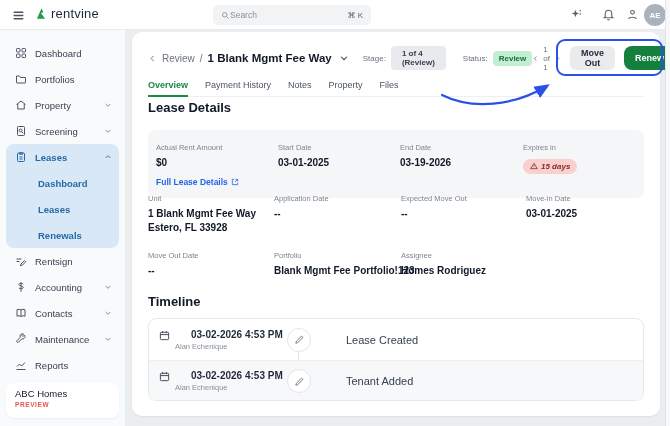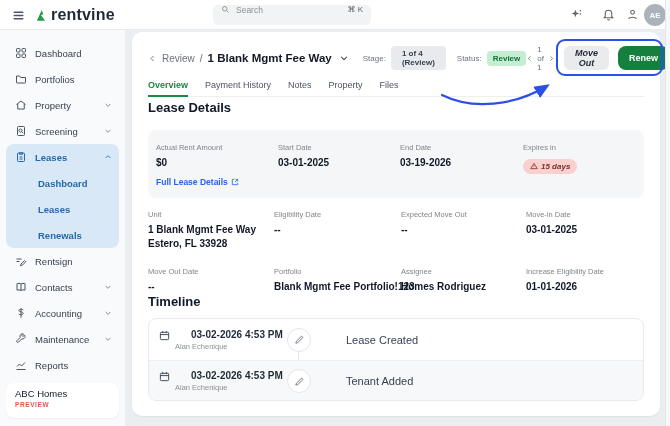--- a/index.html
+++ b/index.html
@@ -10,24 +10,24 @@
     font-family:"Liberation Sans", sans-serif;
     color:#111827;
   }
   svg { display:block; }
 
   
   .topbar { position:absolute; left:0; top:0; width:670px; height:30px;
     background:#ffffff; border-bottom:1px solid #e8eaec; z-index:6; }
   .hamburger { position:absolute; left:12px; top:9px; color:#4b5563; cursor:pointer; }
   .logo { position:absolute; left:34px; top:6px; display:flex; align-items:center; gap:3px; }
-  .brand { font-size:16px; font-weight:bold; color:#1f2a37; letter-spacing:.2px; }
+  .brand { font-size:13px; font-weight:normal; color:#1f2a37; letter-spacing:.2px; }
   .search { position:absolute; left:213px; top:5px; width:158px; height:20px;
-    background:#f1f3f4; border-radius:5px; display:flex; align-items:flex-start;
-    padding:0 8px; gap:6px; color:#8a9097; cursor:text; }
+    background:#f1f3f4; border-radius:5px; display:flex; align-items:center;
+    padding:0 8px; color:#8a9097; cursor:text; }
   .search .ph { font-size:8.5px; color:#8a9097; flex:1; }
   .search .kbd { font-size:8px; color:#5f6368; }
   .tb-ic { position:absolute; top:8px; color:#5f6368; cursor:pointer; }
   .avatar { position:absolute; right:4px; top:4px; width:22px; height:22px; border-radius:50%;
     background:#aab3bb; color:#ffffff; font-size:8px; font-weight:bold;
     display:flex; align-items:center; justify-content:center; cursor:pointer; }
 
   
   .sidebar { position:absolute; left:0; top:30px; width:125px; height:396px;
     background:#f8fafb; padding:10px 6px 0 6px; z-index:2; }
@@ -63,21 +63,21 @@
   .badge-stage { font-size:8px; font-weight:bold; color:#374151;
     background:var(--stage-badge-bg,#e8eaed); border-radius:4px; padding:3px 11px; }
   .badge-status { font-size:8px; font-weight:bold; color:var(--status-badge-text,#156f3d);
     background:var(--status-badge-bg,#c3eed1); border-radius:4px; padding:3px 6px; }
   .hdr-right { margin-left:auto; display:flex; align-items:center; gap:9px; }
   .pager { display:flex; align-items:center; gap:4px; color:#6b7280; }
   .pager .pg-txt { font-size:8px; color:#6b7280; }
   .pg-btn { cursor:pointer; color:#6b7280; }
   .btn { height:24px; border:none; border-radius:6px; font-family:inherit;
     font-size:9px; font-weight:bold; padding:0 11px; cursor:pointer; }
-  .btn-gray { background:#e9ebec; color:#1f2937;font-style:italic; }
+  .btn-gray { background:#e9ebec; color:#1f2937; }
   .btn-green { background:var(--action-green,#15803d); color:#ffffff;border-radius:8px; }
 
   .tabs { position:absolute; left:16px; right:16px; top:48px; height:17px;
     display:flex; gap:17px; border-bottom:1px solid #edeff1; }
   .tab { font-size:9px; color:#4b5563; cursor:pointer; padding-bottom:11px; white-space:nowrap; }
   .tab.active { color:var(--tab-active-green,#1d8a43); font-weight:bold;
     border-bottom:2px solid var(--tab-active-green,#1d8a43); margin-bottom:-1px; }
 
   .h2 { position:absolute; left:16px; font-size:13px; font-weight:bold; color:#111827; }
 
@@ -85,21 +85,21 @@
     background:#f5f6f7; border-radius:8px; padding:13px 8px 0 8px;
     display:grid; grid-template-columns:122px 122px 123px 1fr; }
   .flabel { font-size:7.5px; color:#7e868e; margin-bottom:4px; white-space:nowrap; }
   .fvalue { font-size:10px; font-weight:bold; color:#111827; line-height:1.35; white-space:nowrap; }
   .lease-link { margin-top:7px; display:flex; align-items:center; gap:3px;
     color:var(--link-blue,#2563eb); font-size:8.5px; font-weight:bold; cursor:pointer; }
   .warn-badge { display:inline-flex; align-items:center; gap:3px;
     background:var(--warning-badge-bg,#f9d0cd); color:var(--warning-badge-text,#7f2f2a);
     font-size:8px; font-weight:bold; border-radius:9px; padding:3px 7px;font-style:italic; }
 
-  .fields { position:absolute; left:16px; right:16px; top:178px;
+  .fields { position:absolute; left:16px; right:16px; top:162px;
     display:grid; grid-template-columns:126px 127px 125px 1fr; row-gap:17px; }
 
   .tl-box { position:absolute; left:16px; right:16px; top:286px; height:83px;
     border:1px solid #e7eaec; border-radius:8px; overflow:hidden; }
   .tl-connector { position:absolute; left:149px; top:30px; width:1px; height:23px; background:#e3e6e9; }
   .tl-row { position:relative; height:41px; display:grid; grid-template-columns:120px 40px 1fr;
     align-items:center; padding-left:10px; }
   .tl-row + .tl-row { border-top:1px solid #eceef0; background:#f7f8f9; }
   .tl-when { display:flex; align-items:flex-start; gap:5px; }
   .tl-cal { color:#374151; margin-top:1px; }
@@ -244,39 +244,39 @@
         <svg width="12" height="12" viewBox="0 0 24 24" fill="none" stroke="currentColor" stroke-width="2">
           <path d="M3 8h10M3 13h6"></path>
           <path d="M12 18l7-7 2.5 2.5-7 7-3.5 1z"></path>
         </svg>
       </span>
     <span class="slabel">Rentsign</span>
   </div>
   <div class="srow">
     <span class="sic">
         <svg width="12" height="12" viewBox="0 0 24 24" fill="none" stroke="currentColor" stroke-width="2">
-          <path d="M12 6c-2-1.6-6-1.6-8-.6v13c2-1 6-1 8 .6 2-1.6 6-1.6 8-.6v-13c-2-1-6-1-8 .6z"></path>
-          <path d="M12 6v13"></path>
-        </svg>
-      </span>
-    <span class="slabel">Contacts</span>
+          <path d="M12 2.5v19"></path>
+          <path d="M16.5 6.5c0-2.5-9-2.5-9 .5s9 2 9 6c0 3-9 3-9 .5"></path>
+        </svg>
+      </span>
+    <span class="slabel">Accounting</span>
     <span class="chev">
         <svg width="8" height="8" viewBox="0 0 24 24" fill="none" stroke="currentColor" stroke-width="2.5">
           <path d="M5 9l7 7 7-7"></path>
         </svg>
       </span>
   </div>
   <div class="srow">
     <span class="sic">
         <svg width="12" height="12" viewBox="0 0 24 24" fill="none" stroke="currentColor" stroke-width="2">
-          <path d="M12 2.5v19"></path>
-          <path d="M16.5 6.5c0-2.5-9-2.5-9 .5s9 2 9 6c0 3-9 3-9 .5"></path>
-        </svg>
-      </span>
-    <span class="slabel">Accounting</span>
+          <path d="M12 6c-2-1.6-6-1.6-8-.6v13c2-1 6-1 8 .6 2-1.6 6-1.6 8-.6v-13c-2-1-6-1-8 .6z"></path>
+          <path d="M12 6v13"></path>
+        </svg>
+      </span>
+    <span class="slabel">Contacts</span>
     <span class="chev">
         <svg width="8" height="8" viewBox="0 0 24 24" fill="none" stroke="currentColor" stroke-width="2.5">
           <path d="M5 9l7 7 7-7"></path>
         </svg>
       </span>
   </div>
   <div class="srow">
     <span class="sic">
         <svg width="12" height="12" viewBox="0 0 24 24" fill="none" stroke="currentColor" stroke-width="2">
           <path d="M20 7a5 5 0 0 1-6.5 4.8L7 18.3a2.1 2.1 0 0 1-3-3l6.5-6.5A5 5 0 0 1 17 2l-3 3 2 2 3-3c.6 1 1 1.9 1 3z"></path>
@@ -319,21 +319,21 @@
       <span class="crumb-title">1 Blank Mgmt Fee Way</span>
       <span class="caret">
         <svg width="10" height="10" viewBox="0 0 24 24" fill="none" stroke="currentColor" stroke-width="2.5">
             <path d="M5 9l7 7 7-7"></path>
           </svg>
       </span>
     </div>
     <div class="meta">
       <span class="meta-label">Stage:</span>
       <span class="badge-stage">1 of 4 (Review)</span>
-      <span class="meta-label" style="margin-left:6px">Status:</span>
+      <span class="meta-label" style="margin-left:12px">Status:</span>
       <span class="badge-status">Review</span>
     </div>
     <div class="hdr-right">
       <div class="pager">
         <span class="pg-btn">
             <svg width="7" height="7" viewBox="0 0 24 24" fill="none" stroke="currentColor" stroke-width="3">
               <path d="M15 5l-7 7 7 7"></path>
             </svg>
           </span>
         <span class="pg-txt">1 of 1</span>
@@ -396,21 +396,21 @@
     </div>
   </div>
 
   <div class="fields">
     <div>
       <div class="flabel">Unit</div>
       <div class="fvalue">1 Blank Mgmt Fee Way</div>
       <div class="fvalue">Estero, FL 33928</div>
     </div>
     <div>
-      <div class="flabel">Eligibility Date</div>
+      <div class="flabel">Application Date</div>
       <div class="fvalue">--</div>
     </div>
     <div>
       <div class="flabel">Expected Move Out</div>
       <div class="fvalue">--</div>
     </div>
     <div>
       <div class="flabel">Move-in Date</div>
       <div class="fvalue">03-01-2025</div>
     </div>
@@ -418,24 +418,20 @@
       <div class="flabel">Move Out Date</div>
       <div class="fvalue">--</div>
     </div>
     <div>
       <div class="flabel">Portfolio</div>
       <div class="fvalue">Blank Mgmt Fee Portfolio!123</div>
     </div>
     <div>
       <div class="flabel">Assignee</div>
       <div class="fvalue">Homes Rodriguez</div>
-    </div>
-    <div>
-      <div class="flabel">Increase Eligibility Date</div>
-      <div class="fvalue">01-01-2026</div>
     </div>
   </div>
 
   <div class="h2" style="top:262px">Timeline</div>
 
   <div class="tl-box">
     <div class="tl-connector"></div>
     <div class="tl-row">
       <div class="tl-when">
         <span class="tl-cal">

